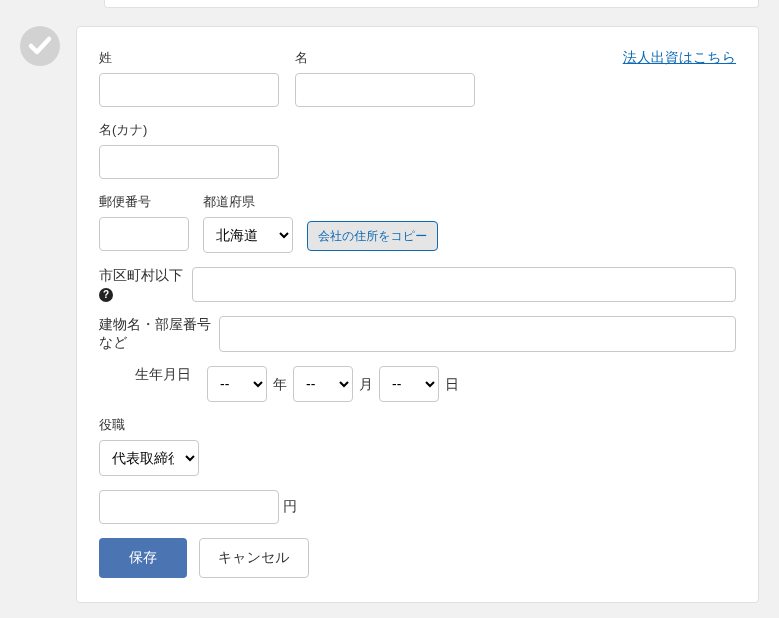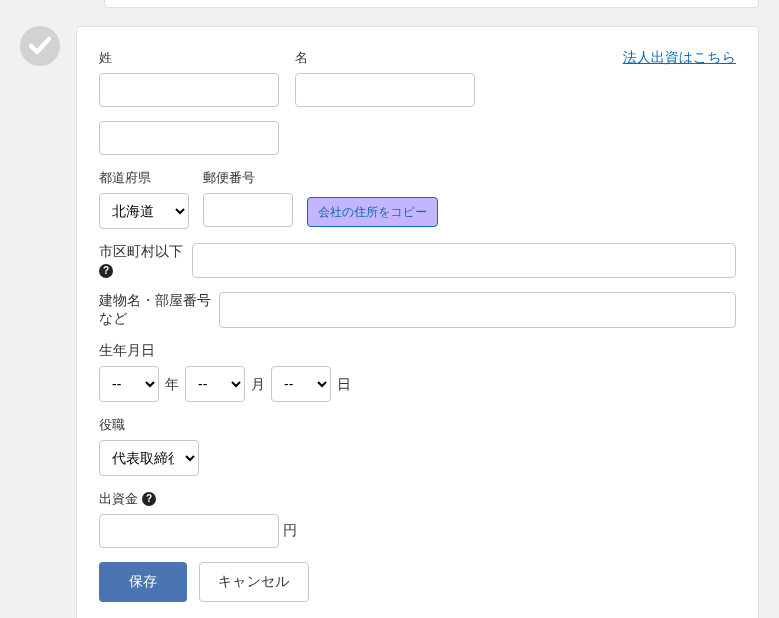--- a/index.html
+++ b/index.html
@@ -86,21 +86,21 @@
   .corner-link {
     position: absolute;
     right: 0;
     top: 0;
     color: #0f6ab4;
     font-size: 14px;
     text-decoration: underline;
   }
   .copy-btn {
     border: 1px solid #0f6ab4;
-    background: #c4b5fd;
+    background: #e5e5e5;
     color: #0f6ab4;
     border-radius: 4px;
     padding: 5px 10px;
     font-size: 12px;
     cursor: pointer;
     align-self: flex-end;
     height: 30px;
     margin-bottom: 2px;
   }
   .note {
@@ -152,76 +152,73 @@
         </div>
         <div class="field">
           <label>名</label>
           <input type="text" class="w-name" style="">
         </div>
         <a href="#" class="corner-link">法人出資はこちら</a>
       </div>
 
       <div class="row">
         <div class="field">
+          <label>名(カナ)</label>
           <input type="text" class="w-name" style="">
         </div>
       </div>
 
       <div class="row" style="gap:14px;">
+        <div class="field">
+          <label>郵便番号</label>
+          <input type="text" class="w-zip" style="">
+        </div>
         <div class="field">
           <label>都道府県</label>
           <select class="w-pref">
             <option>北海道</option>
           </select>
-        </div>
-        <div class="field">
-          <label>郵便番号</label>
-          <input type="text" class="w-zip" style="">
         </div>
         <button class="copy-btn">会社の住所をコピー</button>
       </div>
 
       <div class="row" style="flex-direction:row; gap:6px;">
         <label>
           <span>市区町村以下</span>
           <span class="hint-icon">?</span>
         </label>
         <input type="text" class="w-full" style="">
       </div>
 
       <div class="row" style="gap:6px;">
         <label>建物名・部屋番号など</label>
         <input type="text" class="w-full" style="">
       </div>
 
 
-      <div class="row" style="flex-direction:column; gap:6px; margin-bottom:14px;">
+      <div class="row" style="flex-direction:row; gap:16px; margin-bottom:14px;margin-left:36px;">
         <label>生年月日</label>
         <div style="display:flex; gap:6px; align-items:center;">
           <select class="w-bd"><option>--</option></select>
           <span class="date-unit">年</span>
           <select class="w-bd"><option>--</option></select>
           <span class="date-unit">月</span>
           <select class="w-bd"><option>--</option></select>
           <span class="date-unit">日</span>
         </div>
       </div>
 
       <div class="row" style="gap:14px;flex-direction:column;">
         <div class="field">
           <label>役職</label>
           <select class="w-pos">
             <option>代表取締役</option>
           </select>
         </div>
         <div class="field">
-          <label>
-            <span>出資金</span>
-            <span class="hint-icon">?</span>
-          </label>
           <div style="display:flex; align-items:center; gap:4px;">
             <input type="text" class="w-amt" style="">
             <span class="amt-unit">円</span>
           </div>
         </div>
       </div>
 
       <div class="actions">
         <button class="btn-primary">保存</button>
         <button class="btn-secondary">キャンセル</button>

